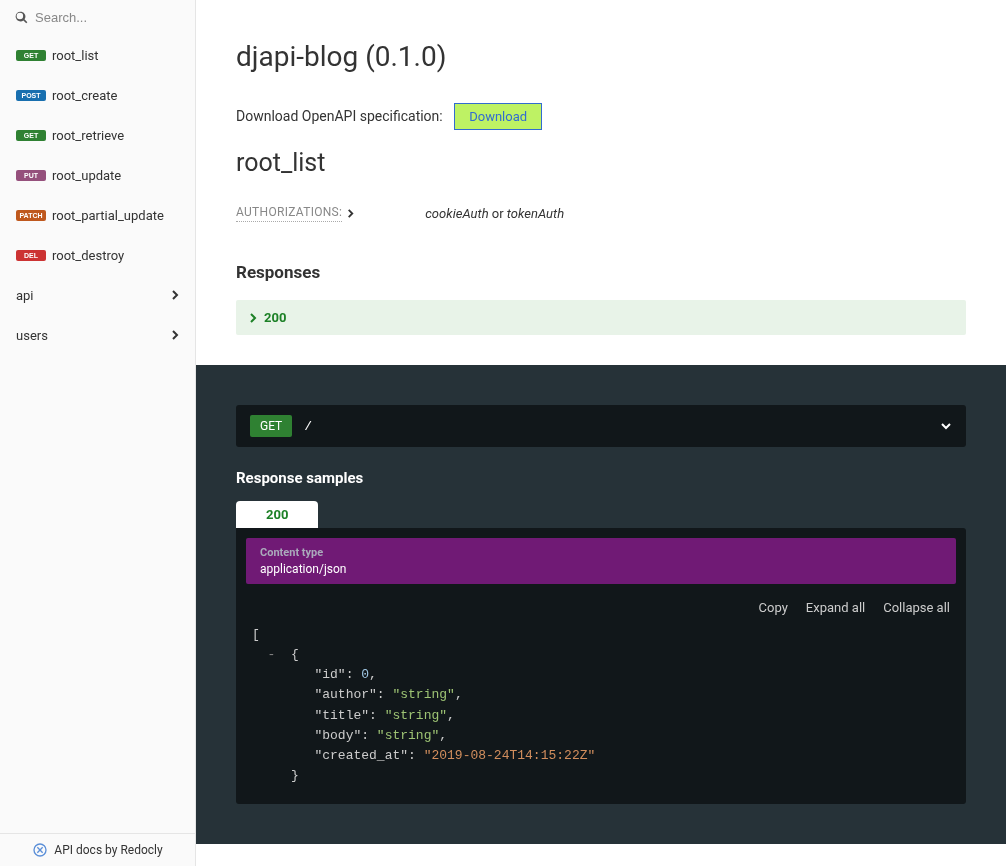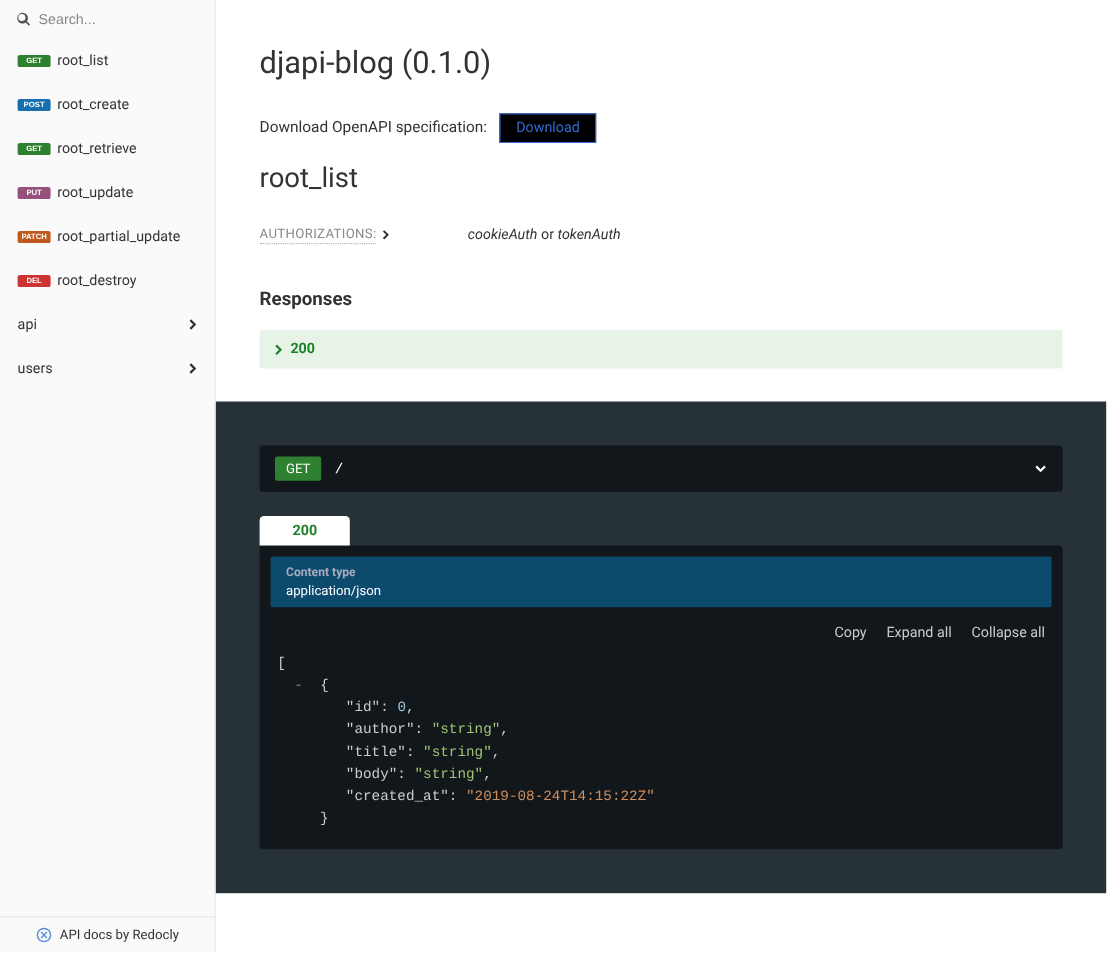--- a/index.html
+++ b/index.html
@@ -19,21 +19,21 @@
 .method-del { background: #cc3333; }
 .nav-label { font-size: 13px; color: #333; }
 .nav-chevron { position: absolute; right: 15px; width: 10px; height: 10px; }
 .nav-chevron polyline { stroke: #333; stroke-width: 2; fill: none; }
 .footer { padding: 8px 16px; font-size: 12px; color: #333; border-top: 1px solid #e5e5e5; display: flex; align-items: center; justify-content: center; gap: 6px; }
 .footer svg { width: 16px; height: 16px; }
 .content { flex: 1; overflow-y: auto; }
 .light-section { padding: 40px 40px 30px 40px; max-width: 100%; }
 .page-title { font-size: 28px; font-weight: 400; color: #333; margin-bottom: 30px; }
 .download-row { margin-bottom: 18px; font-size: 14px; color: #333; }
-.download-btn { display: inline-block; border: 1px solid #326cd0; color: #326cd0; padding: 5px 14px; margin-left: 8px; font-size: 13px; cursor: pointer; background: #000000; }
+.download-btn { display: inline-block; border: 1px solid #326cd0; color: #326cd0; padding: 5px 14px; margin-left: 8px; font-size: 13px; cursor: pointer; background: #bef264; }
 .description { font-size: 14px; color: #333; margin-bottom: 60px; }
 .operation-title { font-size: 25px; font-weight: 400; color: #333; margin-bottom: 28px; }
 .auth-row { display: flex; align-items: center; margin-bottom: 40px; font-size: 12px; }
 .auth-label { color: #888; text-transform: uppercase; letter-spacing: 0.3px; border-bottom: 1px dotted #aaa; padding-bottom: 2px; margin-right: 4px; }
 .auth-chev { width: 9px; height: 9px; margin-right: 70px; }
 .auth-chev polyline { stroke: #333; stroke-width: 2; fill: none; }
 .auth-values { font-size: 13px; }
 .auth-values .italic { font-style: italic; color: #333; }
 .responses-heading { font-size: 17px; color: #333; margin-bottom: 18px; }
 .response-item { background: #e8f3e8; padding: 10px 12px; cursor: pointer; display: flex; align-items: center; border-radius: 2px; }
@@ -42,21 +42,21 @@
 .response-code { color: #1d8127; font-weight: bold; font-size: 13px; }
 .dark-section { background: #263238; padding: 40px; color: #fff; }
 .endpoint-bar { background: #11171a; border-radius: 3px; padding: 10px 14px; display: flex; align-items: center; margin-bottom: 22px; cursor: pointer; position: relative; }
 .endpoint-method { background: #2f8132; color: #fff; font-size: 12px; padding: 4px 10px; border-radius: 2px; margin-right: 12px; }
 .endpoint-path { color: #fff; font-size: 13px; font-family: "Courier New", monospace; }
 .endpoint-chev { position: absolute; right: 14px; width: 12px; height: 12px; }
 .endpoint-chev polyline { stroke: #fff; stroke-width: 2; fill: none; }
 .samples-heading { font-size: 15px; font-weight: bold; color: #fff; margin-bottom: 14px; }
 .sample-tab { display: inline-block; background: #fff; color: #1d8127; font-size: 13px; font-weight: bold; padding: 6px 30px; border-radius: 4px 4px 0 0; margin-bottom: 0; }
 .sample-body { background: #11171a; border-radius: 0 3px 3px 3px; overflow: hidden; }
-.content-type-bar { background: #0c4a6e; padding: 8px 14px; margin: 10px; border-radius: 2px; }
+.content-type-bar { background: #701a75; padding: 8px 14px; margin: 10px; border-radius: 2px; }
 .content-type-label { font-size: 11px; color: #aab; font-weight: bold; }
 .content-type-value { font-size: 12px; color: #fff; margin-top: 3px; }
 .code-actions { display: flex; justify-content: flex-end; gap: 18px; padding: 6px 16px; font-size: 13px; color: #ccc; }
 .code-actions span { cursor: pointer; }
 .code-block { font-family: "Courier New", Consolas, monospace; font-size: 13px; padding: 4px 16px 18px 16px; line-height: 1.55; white-space: pre; color: #ccc; }
 .tok-punc { color: #ccc; }
 .tok-key { color: #ccc; }
 .tok-num { color: #a0c7e4; }
 .tok-str { color: #9ec474; }
 .tok-date { color: #d28e5d; }
@@ -147,20 +147,21 @@
   </div>
 
   <div class="dark-section">
     <div class="endpoint-bar">
       <span class="endpoint-method">GET</span>
       <span class="endpoint-path">/</span>
       <svg class="endpoint-chev" viewBox="0 0 12 12">
           <polyline points="2,4 6,8 10,4"></polyline>
         </svg>
     </div>
+    <div class="samples-heading">Response samples</div>
     <div class="sample-tab">200</div>
     <div class="sample-body">
       <div class="content-type-bar">
         <div class="content-type-label">Content type</div>
         <div class="content-type-value">application/json</div>
       </div>
       <div class="code-actions">
         <span>Copy</span>
         <span>Expand all</span>
         <span>Collapse all</span>

